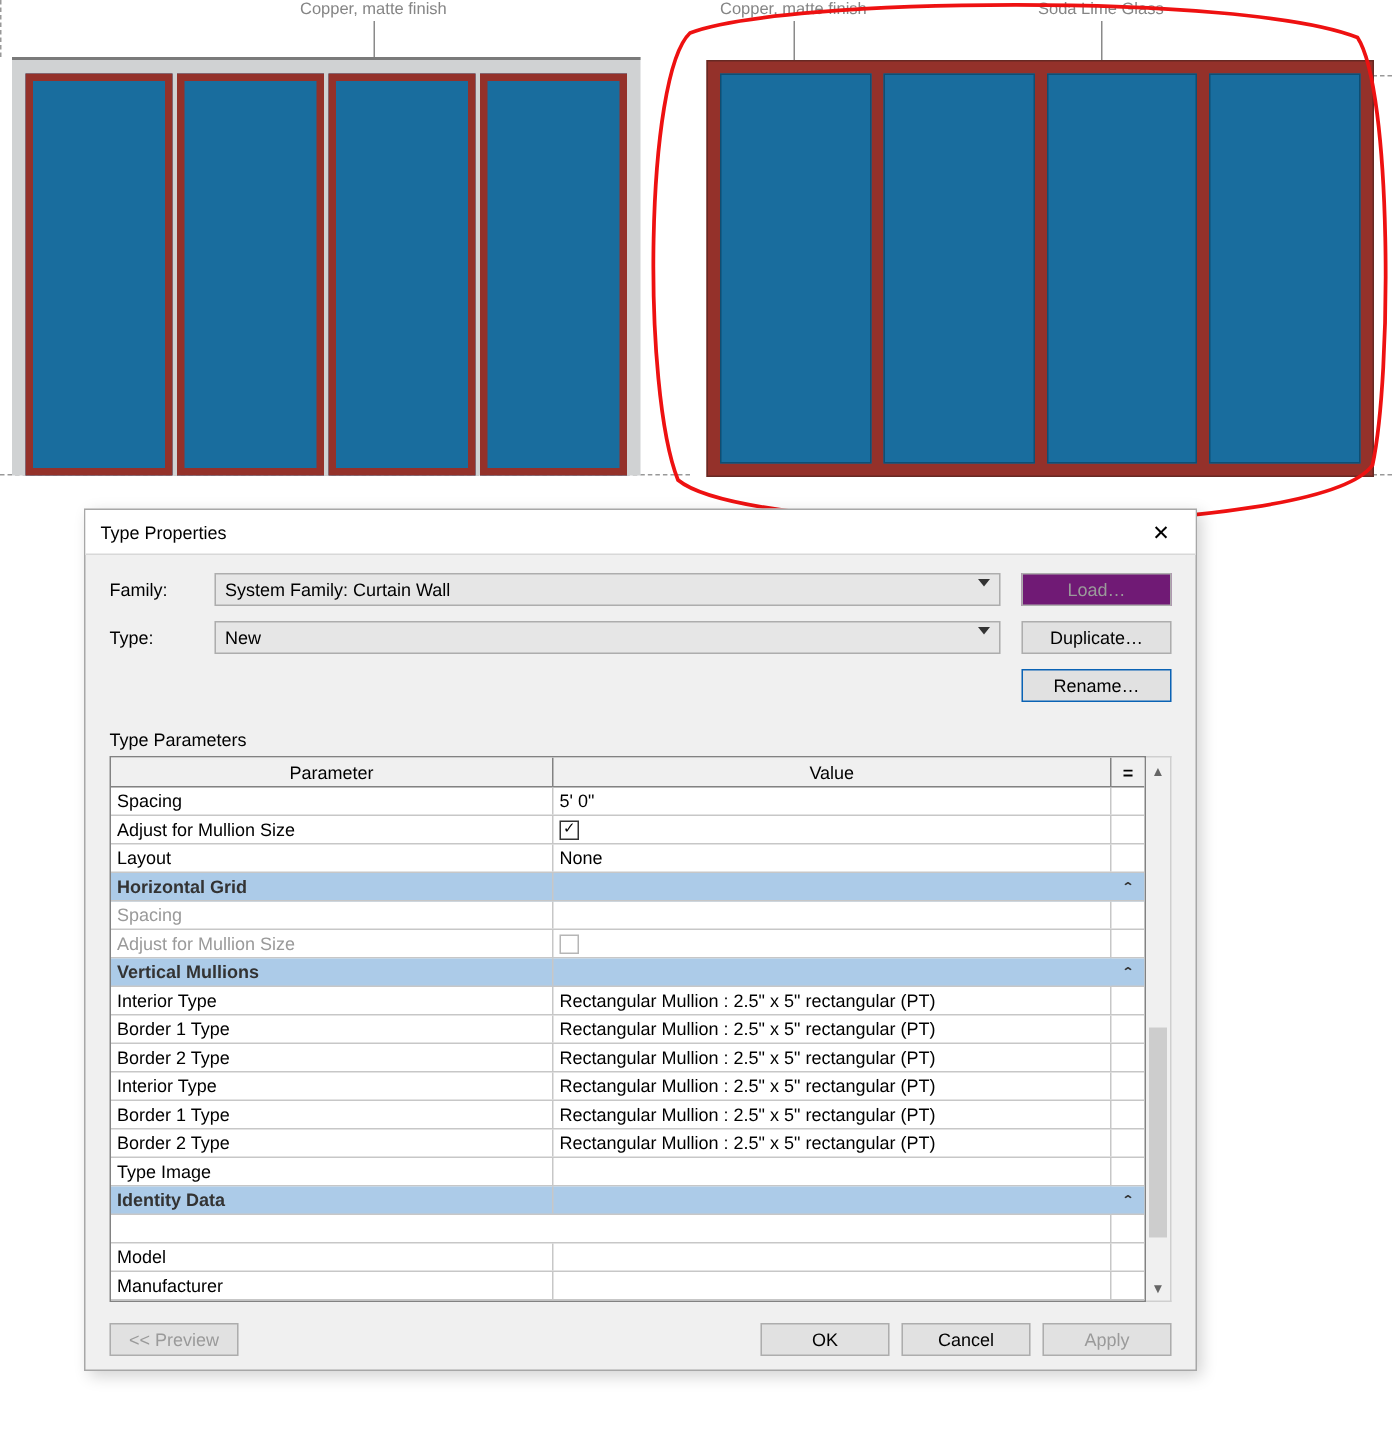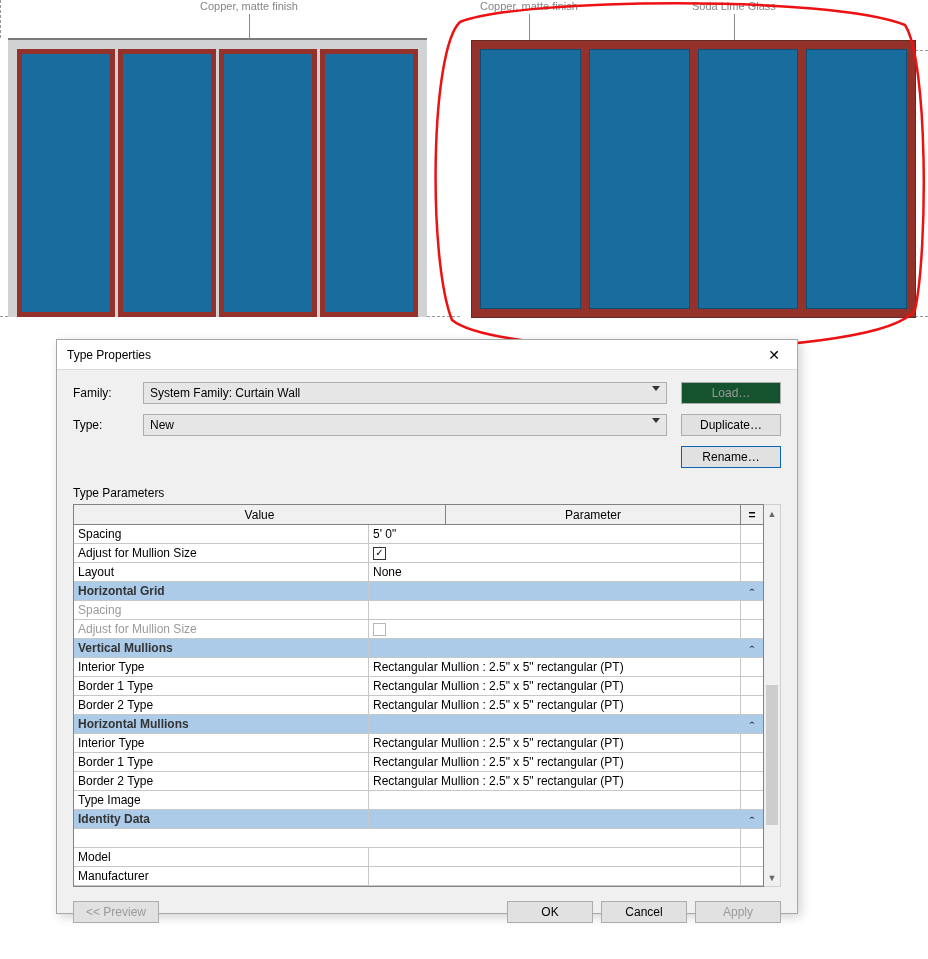--- a/index.html
+++ b/index.html
@@ -133,21 +133,21 @@
     border-right: 4px solid transparent;
     border-top: 5px solid #333;
   }
   .btn {
     width: 100px; height: 22px;
     margin-left: 14px;
     border: 1px solid #adadad;
     background: #e1e1e1;
     display: flex; align-items: center; justify-content: center;
   }
-  .btn.disabled { color: #9a9a9a; background: #14532d; align-items: center; }
+  .btn.disabled { color: #9a9a9a; background: #701a75; align-items: center; }
   .btn.primary-outline { border: 1.5px solid #0a63b5; background: #e1e1e1; }
 
   .subhead { margin-top: 4px; margin-bottom: 4px; }
 
   .grid-wrap {
     position: relative;
     flex: 1;
     display: flex;
   }
   .grid {
@@ -306,22 +306,22 @@
       <div class="btn primary-outline">
         <span>Rename…</span>
       </div>
     </div>
 
     <div class="subhead">Type Parameters</div>
 
     <div class="grid-wrap">
       <div class="grid">
         <div class="grid-head">
+          <div class="gh param">Parameter</div>
           <div class="gh value">Value</div>
-          <div class="gh param">Parameter</div>
           <div class="gh eq">=</div>
         </div>
         <div class="grid-body" id="grid-body">
             <div class="gr">
               <div class="gc param">Spacing</div>
               <div class="gc value">5'   0"</div>
               <div class="gc eq"></div>
             </div>
             <div class="gr">
               <div class="gc param">Adjust for Mullion Size</div>
@@ -369,27 +369,20 @@
             <div class="gr">
               <div class="gc param">Border 1 Type</div>
               <div class="gc value">Rectangular Mullion : 2.5" x 5" rectangular (PT)</div>
               <div class="gc eq"></div>
             </div>
             <div class="gr">
               <div class="gc param">Border 2 Type</div>
               <div class="gc value">Rectangular Mullion : 2.5" x 5" rectangular (PT)</div>
               <div class="gc eq"></div>
             </div>
-            <div class="gr section">
-              <div class="gc param">Horizontal Mullions</div>
-              <div class="gc value"></div>
-              <div class="gc eq" style="font-size: 10px;">
-                <span style="transform: scaleY(0.7);">⌃</span>
-              </div>
-            </div>
             <div class="gr">
               <div class="gc param">Interior Type</div>
               <div class="gc value">Rectangular Mullion : 2.5" x 5" rectangular (PT)</div>
               <div class="gc eq"></div>
             </div>
             <div class="gr">
               <div class="gc param">Border 1 Type</div>
               <div class="gc value">Rectangular Mullion : 2.5" x 5" rectangular (PT)</div>
               <div class="gc eq"></div>
             </div>

